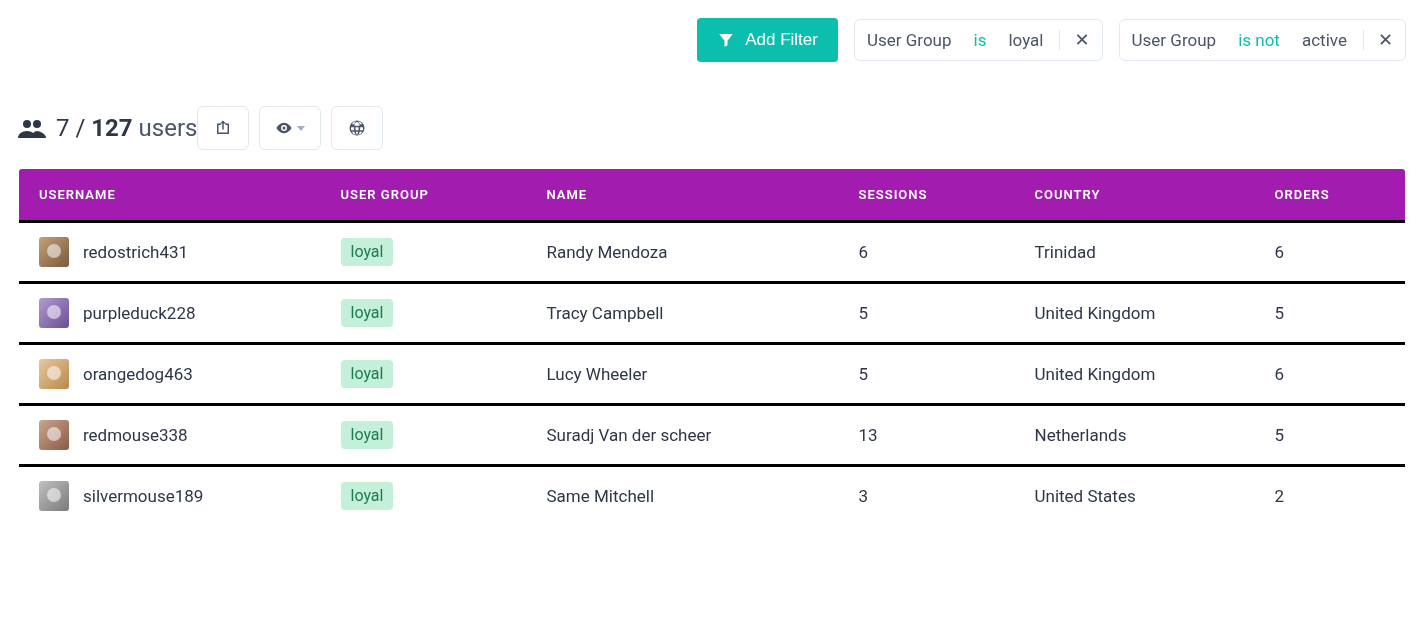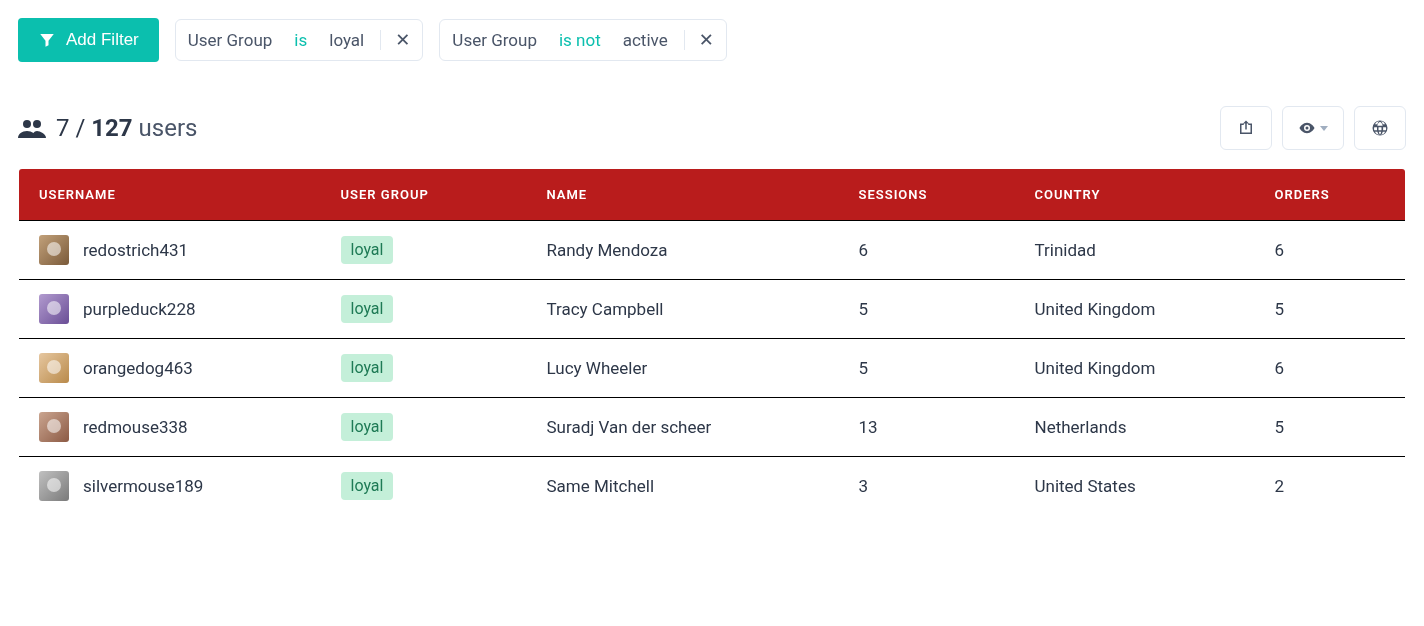--- a/index.html
+++ b/index.html
@@ -11,20 +11,21 @@
     width: 1424px;
     height: 626px;
     overflow: hidden;
     padding: 18px;
   }
   
   .filter-bar {
     display: flex;
     align-items: center;
     gap: 16px;
+    justify-content: flex-end;
   }
   .add-filter-btn {
     display: inline-flex;
     align-items: center;
     gap: 10px;
     background: #0bbfae;
     color: #fff;
     border: none;
     border-radius: 4px;
     padding: 12px 20px;
@@ -56,21 +57,20 @@
   .filter-chip .close {
     color: #4a5568;
     font-size: 18px;
     cursor: pointer;
     line-height: 1;
   }
   
   .summary-row {
     display: flex;
     align-items: center;
-    justify-content: space-between;
     margin-top: 44px;
     margin-bottom: 18px;
   }
   .summary-left {
     display: flex;
     align-items: center;
     gap: 10px;
     font-size: 24px;
     color: #2d3748;
   }
@@ -102,32 +102,32 @@
   }
   
   .user-table {
     width: 100%;
     border: 1px solid #e2e8f0;
     border-collapse: collapse;
     border-radius: 4px;
     overflow: hidden;
   }
   .user-table thead th {
-    background: #b91c1c;
+    background: #a21caf;
     color: #fff;
     text-align: left;
     font-size: 13px;
     letter-spacing: 1px;
     font-weight: 600;
     padding: 18px 20px;
     text-transform: uppercase;
   }
   .user-table tbody td {
     padding: 14px 20px;
-    border-top: 1px solid #000000;
+    border-top: 3px solid #000000;
     font-size: 17px;
     color: #2d3748;
     vertical-align: middle;
   }
   .user-cell { display: flex; align-items: center; gap: 14px; }
   .avatar {
     width: 30px; height: 30px;
     border-radius: 3px;
     background: linear-gradient(135deg,#c9b89a,#8b7b63);
     position: relative;

